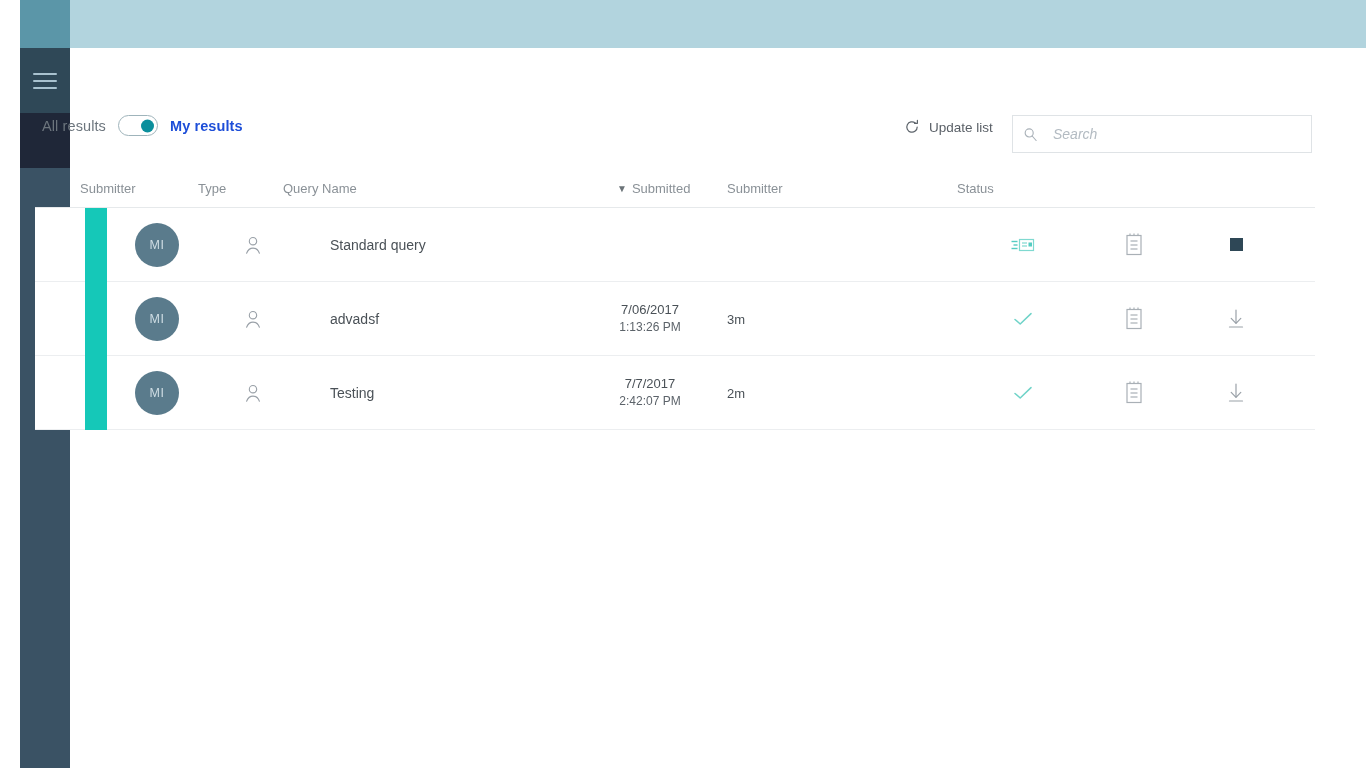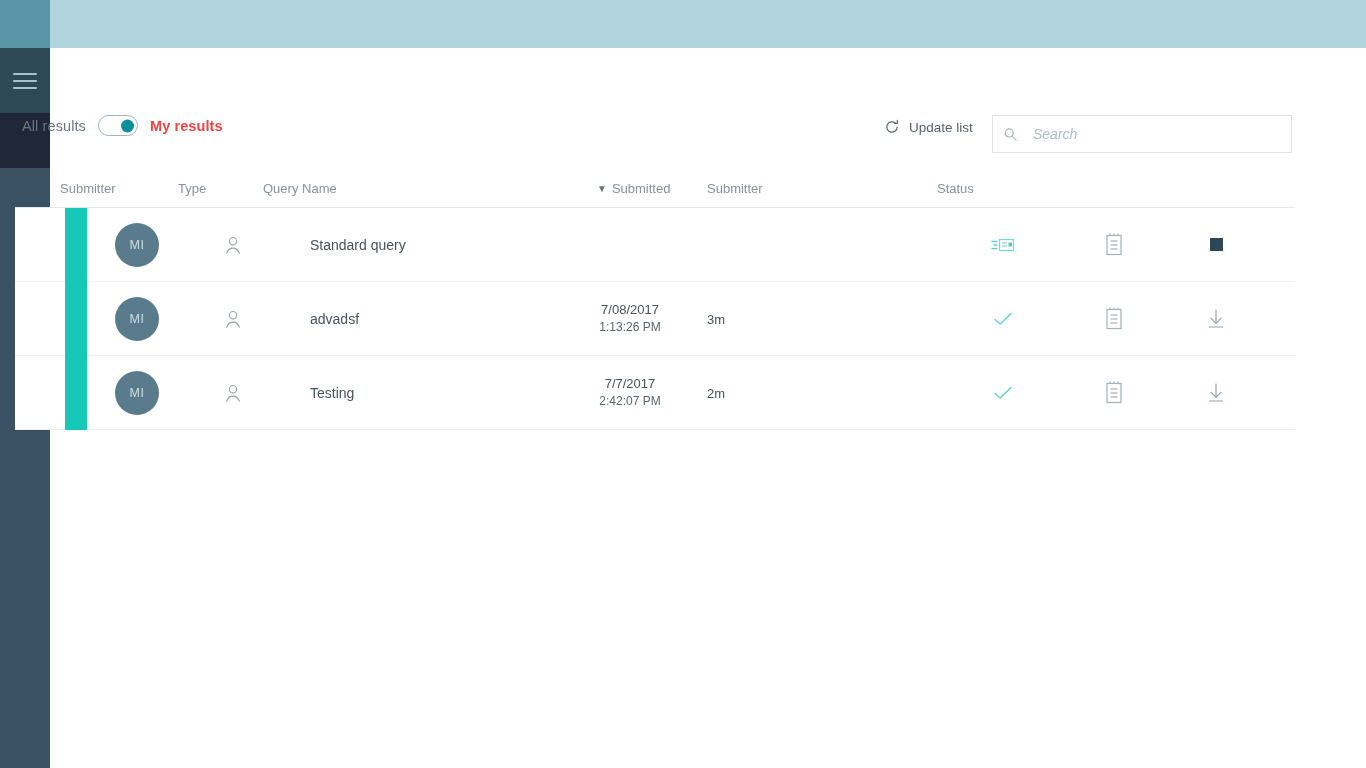--- a/index.html
+++ b/index.html
@@ -11,20 +11,21 @@
     background: #ffffff;
     font-family: "Liberation Sans", sans-serif;
     -webkit-font-smoothing: antialiased;
   }
 
   #app {
     position: relative;
     width: 1138px;
     height: 768px;
     background: #ffffff;
+    margin-left: 20px;
   }
 
   
   .rail {
     position: absolute;
     left: 0; top: 0;
     width: 50px;
     height: 768px;
     background: #3a5264;
   }
@@ -93,21 +94,21 @@
     align-items: center;
     gap: 12px;
   }
   .filter-label {
     font-size: 14.5px;
     color: #6c757d;
     letter-spacing: .1px;
     white-space: nowrap;
   }
   .filter-label.active {
-    color: #ef4444;
+    color: #1d4ed8;
     font-weight: 600;
   }
 
   .toggle {
     position: relative;
     width: 40px; height: 21px;
     border: 1.3px solid #9fb4bb;
     border-radius: 11px;
     background: #ffffff;
     cursor: pointer;
@@ -388,21 +389,21 @@
       <div class="row-accent"></div>
       <div class="avatar">MI</div>
       <div class="cell-type">
         <svg viewBox="0 0 22 22" fill="none" stroke="#9aa1a8" stroke-width="1.1">
           <circle cx="11" cy="7.2" r="3.7"></circle>
           <path d="M4.6 19.2c1.3-3.4 3.8-5.1 6.4-5.1s5.1 1.7 6.4 5.1" stroke-linecap="round"></path>
         </svg>
       </div>
       <div class="cell-query">advadsf</div>
       <div class="cell-submitted">
-        <span class="sub-date">7/08/2017</span>
+        <span class="sub-date">7/06/2017</span>
         <span class="sub-time">1:13:26 PM</span>
       </div>
       <div class="cell-duration">3m</div>
       <div class="cell-status">
         <svg width="22" height="18" viewBox="0 0 22 18" fill="none" stroke="#6fd3c8" stroke-width="1.5" stroke-linecap="round" stroke-linejoin="round">
           <path d="M3 9.5 L8.2 14 L19 3.6"></path>
         </svg>
       </div>
       <div class="cell-log">
         <svg width="22" height="26" viewBox="0 0 22 26" fill="none" stroke="#a9b0b6" stroke-width="1.2">

